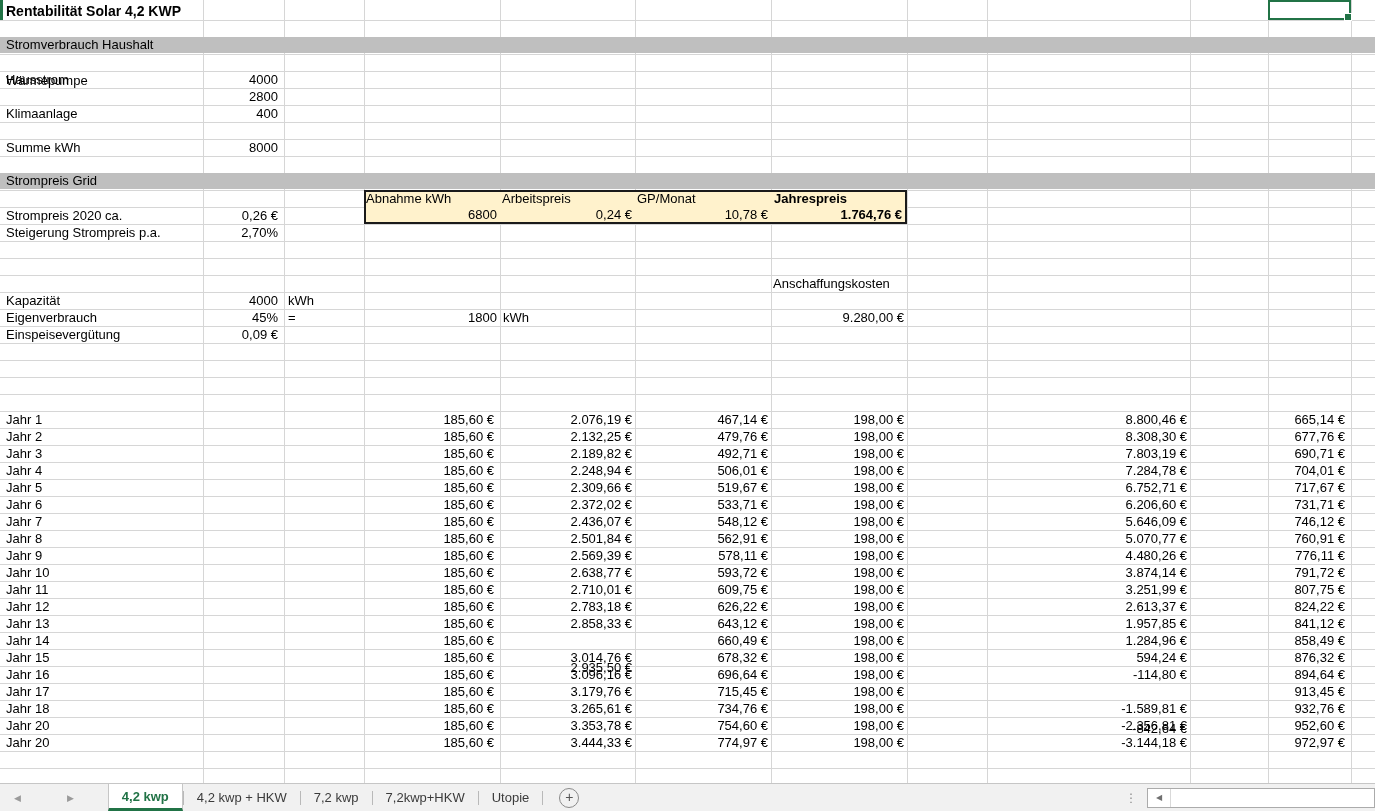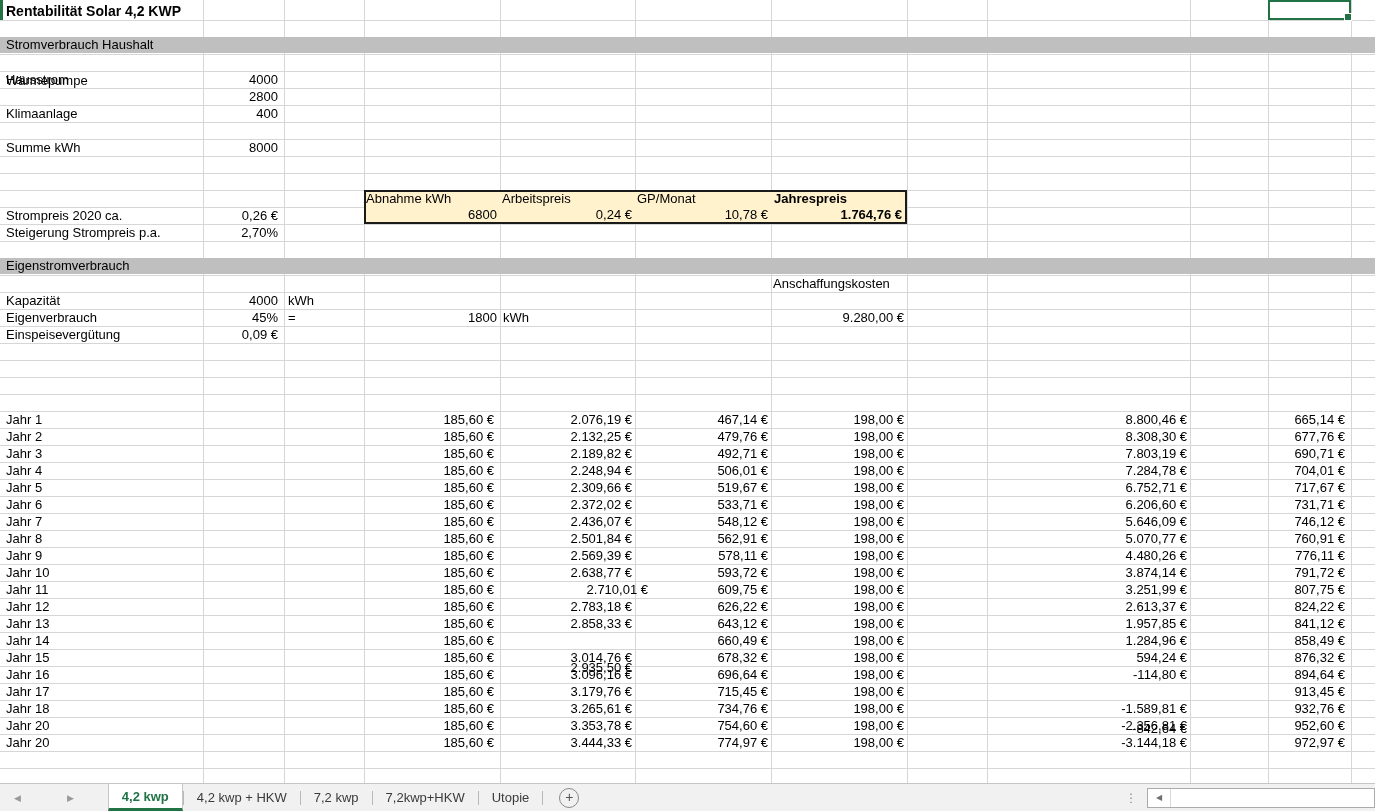--- a/index.html
+++ b/index.html
@@ -66,22 +66,22 @@
         <div class="vline" style="left: 907px;"></div>
         <div class="vline" style="left: 987px;"></div>
         <div class="vline" style="left: 1190px;"></div>
         <div class="vline" style="left: 1268px;"></div>
         <div class="vline" style="left: 1351px;"></div>
       </div>
 
     <div class="band" style="top:37px">
       <div class="cell" style="left:3px">Stromverbrauch Haushalt</div>
     </div>
-    <div class="band" style="top:258px">
-      <div class="cell" style="left:3px">Eigenstromverbrauch</div>
+    <div class="band" style="top:173px">
+      <div class="cell" style="left:3px">Strompreis Grid</div>
     </div>
 
     <div id="pane-bar"></div>
     <div id="title-cell">Rentabilität Solar 4,2 KWP</div>
 
     <div class="cell" style="left:3px;top:71px">Hausstrom</div>
     <div class="cell r" style="left:203px;top:71px;width:78px">4000</div>
     <div class="cell" style="left:3px;top:72px">Wärmepumpe</div>
     <div class="cell r" style="left:203px;top:88px;width:78px">2800</div>
     <div class="cell" style="left:3px;top:105px">Klimaanlage</div>
@@ -183,21 +183,21 @@
         <div class="cell r" style="left: 1268px; top: 547px; width: 80px;">776,11 €</div>
         <div class="cell" style="left: 3px; top: 564px; width: 190px;">Jahr 10</div>
         <div class="cell r" style="left: 364px; top: 564px; width: 133px;">185,60 €</div>
         <div class="cell r" style="left: 500px; top: 564px; width: 135px;">2.638,77 €</div>
         <div class="cell r" style="left: 635px; top: 564px; width: 136px;">593,72 €</div>
         <div class="cell r" style="left: 771px; top: 564px; width: 136px;">198,00 €</div>
         <div class="cell r" style="left: 987px; top: 564px; width: 203px;">3.874,14 €</div>
         <div class="cell r" style="left: 1268px; top: 564px; width: 80px;">791,72 €</div>
         <div class="cell" style="left: 3px; top: 581px; width: 190px;">Jahr 11</div>
         <div class="cell r" style="left: 364px; top: 581px; width: 133px;">185,60 €</div>
-        <div class="cell r" style="left: 516px; top: 581px; width: 135px; padding-left: 18px;">2.710,01 €</div>
+        <div class="cell r" style="left: 500px; top: 581px; width: 135px; padding-left: 18px;">2.710,01 €</div>
         <div class="cell r" style="left: 635px; top: 581px; width: 136px;">609,75 €</div>
         <div class="cell r" style="left: 771px; top: 581px; width: 136px;">198,00 €</div>
         <div class="cell r" style="left: 987px; top: 581px; width: 203px;">3.251,99 €</div>
         <div class="cell r" style="left: 1268px; top: 581px; width: 80px;">807,75 €</div>
         <div class="cell" style="left: 3px; top: 598px; width: 190px;">Jahr 12</div>
         <div class="cell r" style="left: 364px; top: 598px; width: 133px;">185,60 €</div>
         <div class="cell r" style="left: 500px; top: 598px; width: 135px;">2.783,18 €</div>
         <div class="cell r" style="left: 635px; top: 598px; width: 136px;">626,22 €</div>
         <div class="cell r" style="left: 771px; top: 598px; width: 136px;">198,00 €</div>
         <div class="cell r" style="left: 987px; top: 598px; width: 203px;">2.613,37 €</div>

